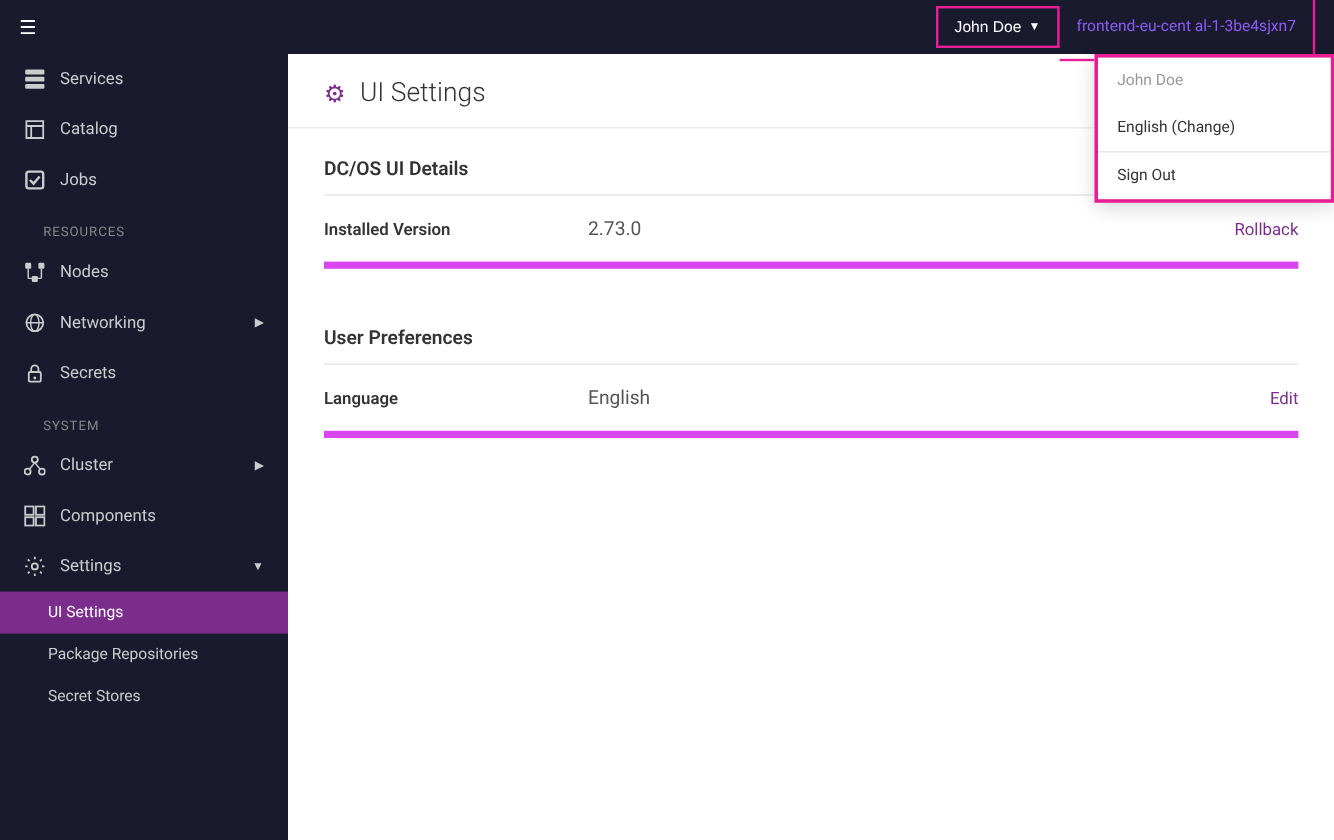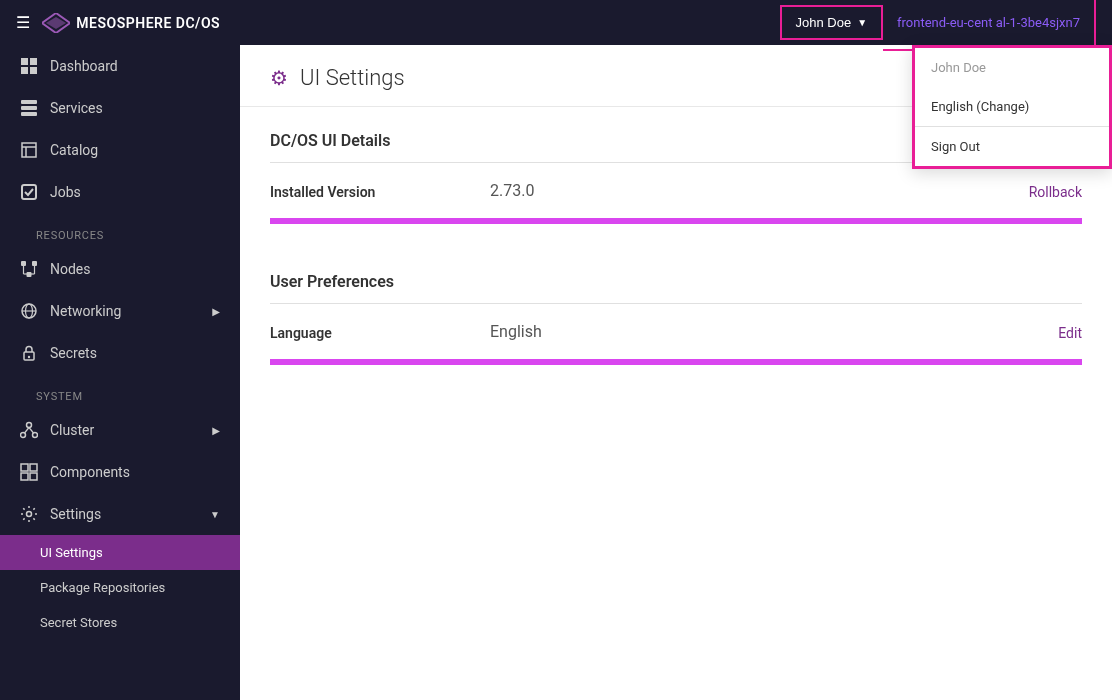--- a/index.html
+++ b/index.html
@@ -112,28 +112,20 @@
     }
     .dropdown-item.disabled { color: #999; cursor: default; }
     .dropdown-divider { height: 1px; background: #e0e0e0; }
   </style>
 </head>
 <body>
 
 <div class="topbar">
   <div class="topbar-left">
     <span class="hamburger-icon">☰</span>
-    <div class="logo">
-
-      <svg width="28" height="20" viewBox="0 0 28 20">
-        <polygon points="14,0 28,10 14,20 0,10" fill="none" stroke="#9b59b6" stroke-width="2"></polygon>
-        <polygon points="14,4 24,10 14,16 4,10" fill="#9b59b6" opacity="0.5"></polygon>
-      </svg>
-      <span class="logo-text">MESOSPHERE DC/OS</span>
-    </div>
   </div>
   <div class="topbar-right">
     <button class="user-menu-btn">
       <span>John Doe</span>
       <span class="dropdown-arrow">▼</span>
     </button>
     <div class="cluster-info">
       <span>frontend-eu-cent al-1-3be4sjxn7</span>
     </div>
   </div>
@@ -146,31 +138,20 @@
   <div class="dropdown-item">Sign Out</div>
 </div>
 
 <div class="main-layout">
 
   <nav class="sidebar">
 
     <a class="sidebar-item">
       <span class="sidebar-icon">
         <svg viewBox="0 0 18 18" class="icon">
-            <rect x="1" y="1" width="7" height="7"></rect>
-            <rect x="10" y="1" width="7" height="7"></rect>
-            <rect x="1" y="10" width="7" height="7"></rect>
-            <rect x="10" y="10" width="7" height="7"></rect>
-          </svg>
-      </span>
-      <span>Dashboard</span>
-    </a>
-    <a class="sidebar-item">
-      <span class="sidebar-icon">
-        <svg viewBox="0 0 18 18" class="icon">
             <rect x="1" y="1" width="16" height="4" rx="1"></rect>
             <rect x="1" y="7" width="16" height="4" rx="1"></rect>
             <rect x="1" y="13" width="16" height="4" rx="1"></rect>
           </svg>
       </span>
       <span>Services</span>
     </a>
     <a class="sidebar-item">
       <span class="sidebar-icon">
         <svg viewBox="0 0 18 18" class="icon">

